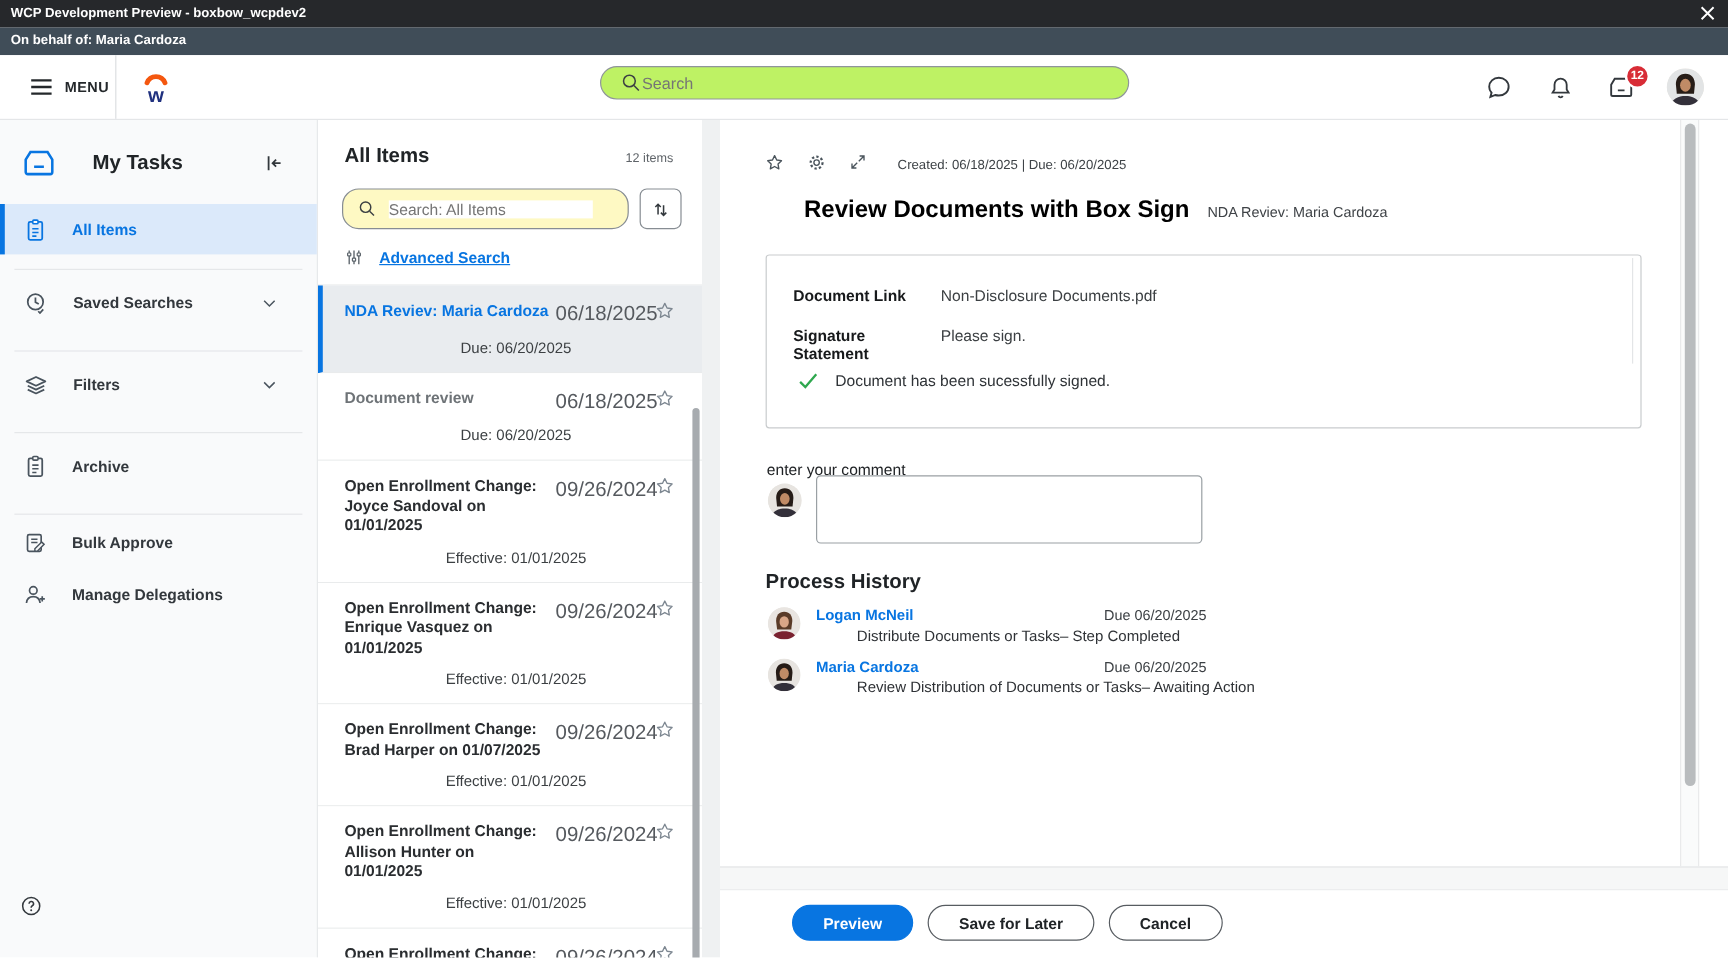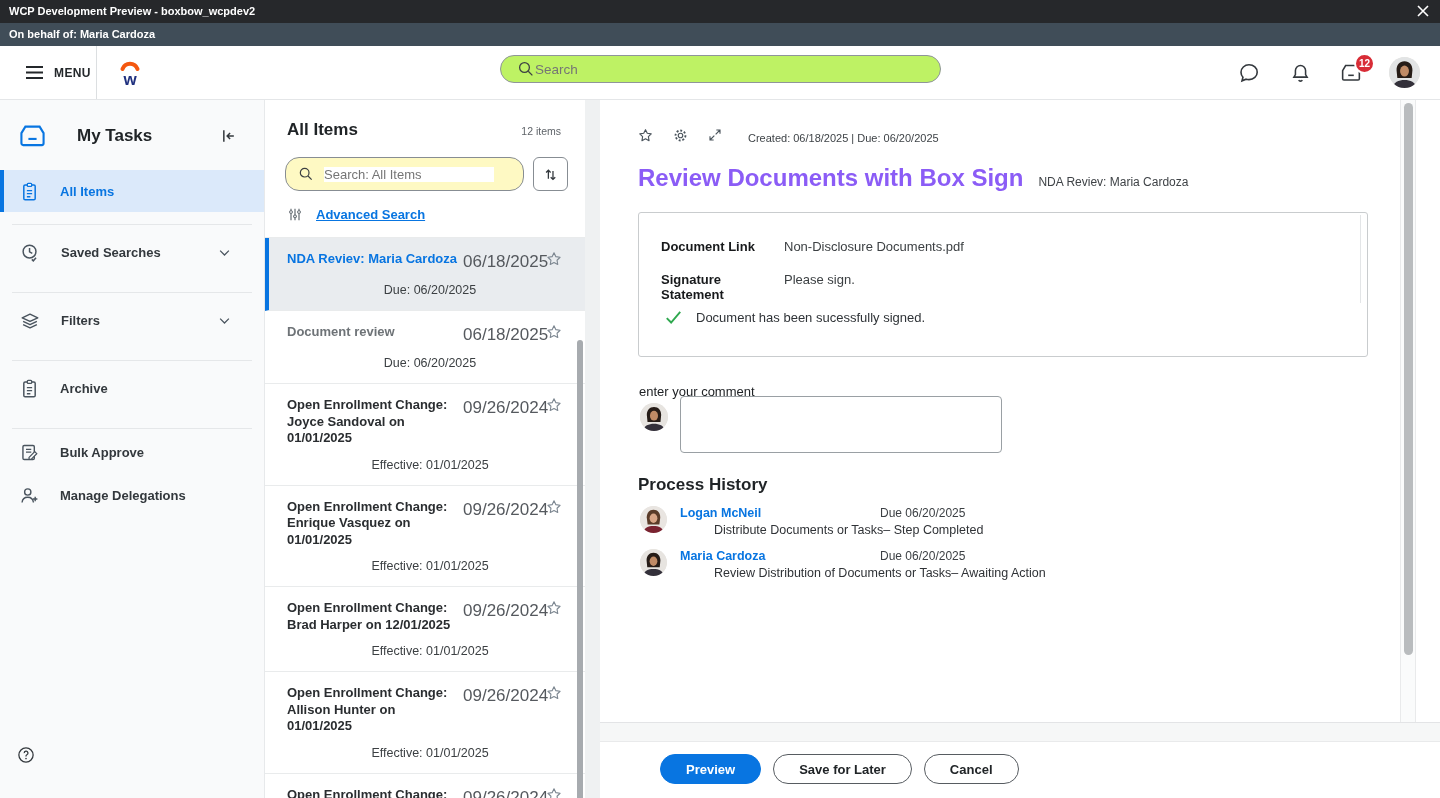--- a/index.html
+++ b/index.html
@@ -76,38 +76,38 @@
   .lp-item .star { margin-left:10px; margin-top:-1px; cursor:pointer; }
   .lp-item-sub { font-size:12.5px; color:#3c4043; margin-top:11px;text-align:center; }
   .lp-scrollthumb { position:absolute; top:240px; right:2px; width:6px; height:530px; border-radius:3px; background:#a7abaf; }
 
   
   .detail { position:absolute; top:100px; left:600px; right:0; bottom:0; background:#fff; }
   .d-toolbar { position:absolute; left:37px; top:27px; display:flex; align-items:flex-end; gap:18px; }
   .d-toolbar .ticon { cursor:pointer; width:17px; height:17px; }
   .d-meta { font-size:11px; color:#3e4347; margin-left:6px; margin-top:1px; }
   .d-titlerow { position:absolute; left:38px; top:64px; display:flex; align-items:baseline; }
-  .d-title { font-size:24px; font-weight:700; color:#8b5cf6; }
+  .d-title { font-size:20px; font-weight:700; color:#000000;margin-left:32px; }
   .d-subtitle { font-size:12px; color:#3f4347; margin-left:15px; }
   .d-card { position:absolute; left:38px; top:112px; width:730px; height:145px; border:1px solid #c9ccce; border-radius:3px; background:#fff; }
   .d-card-inneredge { position:absolute; right:6px; top:2px; height:88px; border-right:1px solid #e3e5e7; }
   .d-row { position:absolute; left:22px; display:flex; font-size:13px; }
   .d-row .d-label { width:123px; font-weight:700; color:#17191b; }
   .d-row .d-value { color:#3c4043; }
   .d-link { color:#0875e1; cursor:pointer; }
   .d-status { position:absolute; left:25px; top:96px; display:flex; align-items:center; gap:13px; font-size:13px; color:#2f3337; }
   .comment-label { position:absolute; left:39px; top:284px; font-size:13px; color:#202326; }
   .comment-avatar { position:absolute; left:40px; top:303px; }
   .comment-box { position:absolute; left:80px; top:296px; width:322px; height:57px; border:1px solid #9aa0a4;
                  border-radius:4px; font-family:"Liberation Sans", sans-serif; font-size:13px; padding:6px 8px;
                  resize:none; outline:none; }
   .ph-heading { position:absolute; left:38px; top:375px; font-size:17px; font-weight:700; color:#1f2326; }
   .ph-entry { position:absolute; left:40px; display:flex; gap:13px; }
   .ph-text .ph-toprow { display:flex; align-items:baseline; }
-  .ph-name { font-size:12.5px; font-weight:700; color:#0875e1; text-decoration:none; width:200px; cursor:pointer; }
+  .ph-name { font-size:12.5px; font-weight:700; color:#0875e1; text-decoration:none; width:240px; cursor:pointer; }
   .ph-due { font-size:12px; color:#3c4044; }
   .ph-desc { font-size:12.5px; color:#2f3236; margin-top:3px;margin-left:34px; }
   .d-scrolltrack { position:absolute; left:800px; top:0; width:16px; height:622px; background:#fafbfb;
                    border-left:1px solid #e9eaeb; border-right:1px solid #e9eaeb; }
   .d-scrollthumb { position:absolute; left:3px; top:3px; width:9px; height:552px; border-radius:5px; background:#b9bcbe; }
   .d-footstrip { position:absolute; left:0; right:0; top:622px; height:20px; background:#f6f7f7;
                  border-top:1px solid #e3e4e6; border-bottom:1px solid #e9eaeb; }
   .d-footer { position:absolute; left:0; right:0; top:642px; bottom:0; background:#fff; display:flex;
               align-items:flex-start; padding:12px 0 0 60px; gap:12px; }
   .btn { height:30px; border-radius:15px; font-size:13px; font-weight:700; display:inline-flex; align-items:center;
@@ -381,21 +381,21 @@
               <svg width="18" height="18" viewBox="0 0 24 24">
                 <path d="M12 3.8l2.5 5.1 5.6.8-4.05 4 .95 5.6L12 16.6l-5 2.7.95-5.6-4.05-4 5.6-.8z" fill="none" stroke="#7d8791" stroke-width="1.5" stroke-linejoin="round"></path>
               </svg>
             </span>
           </div>
           <div class="lp-item-sub">Effective: 01/01/2025</div>
         </div>
 
         <div class="lp-item">
           <div class="lp-item-top">
-            <div class="lp-item-title">Open Enrollment Change: Brad Harper on 12/01/2025</div>
+            <div class="lp-item-title">Open Enrollment Change: Brad Harper on 01/07/2025</div>
             <div class="lp-item-date">09/26/2024</div>
             <span class="star">
               <svg width="18" height="18" viewBox="0 0 24 24">
                 <path d="M12 3.8l2.5 5.1 5.6.8-4.05 4 .95 5.6L12 16.6l-5 2.7.95-5.6-4.05-4 5.6-.8z" fill="none" stroke="#7d8791" stroke-width="1.5" stroke-linejoin="round"></path>
               </svg>
             </span>
           </div>
           <div class="lp-item-sub">Effective: 01/01/2025</div>
         </div>
 

